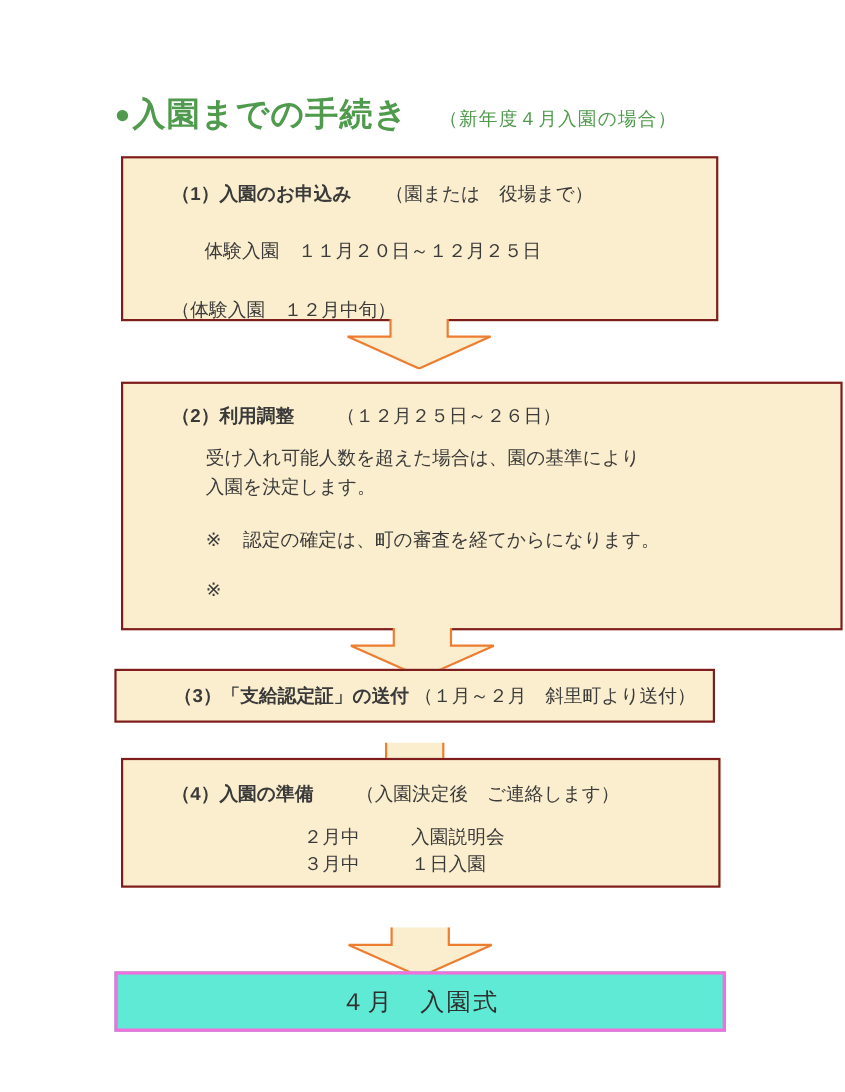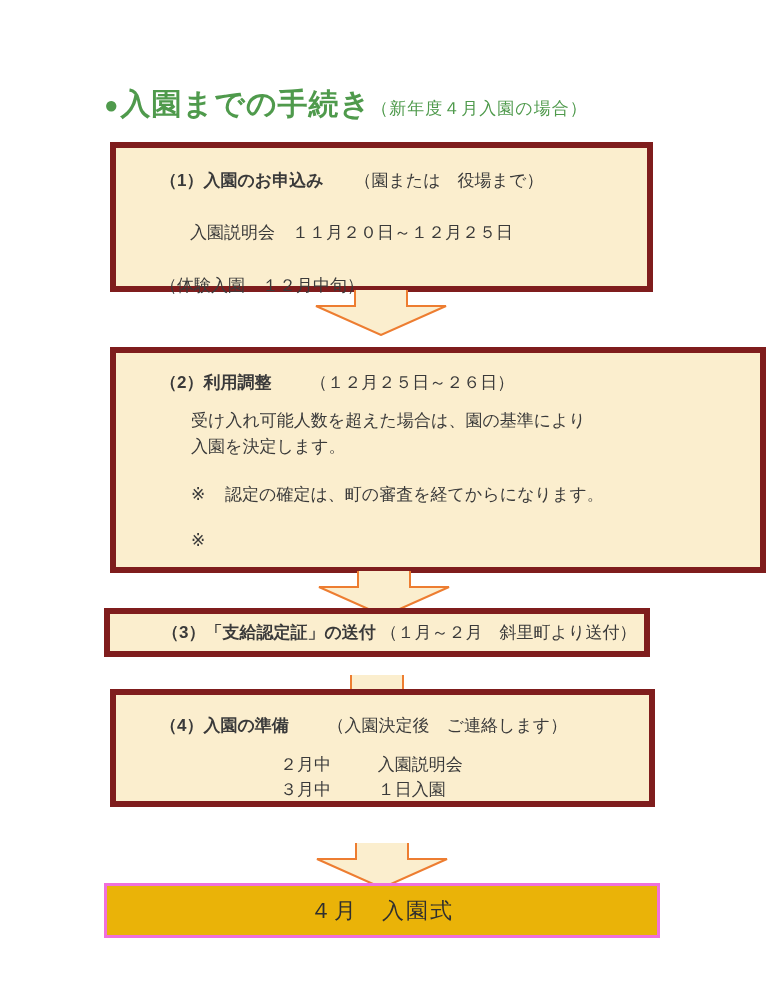--- a/index.html
+++ b/index.html
@@ -11,25 +11,25 @@
     color:#3a3a3a;
     overflow:hidden;
   }
   .title{
     position:absolute;left:104px;top:84px;
     display:flex;align-items:baseline;
     color:#4f9a4c;white-space:nowrap;
   }
   .title .bullet{font-size:24px;line-height:1;align-self:center;margin-right:2px;}
   .title .title-main{font-size:30px;font-weight:bold;letter-spacing:1px;}
-  .title .title-sub{font-size:17px;letter-spacing:1px;}
+  .title .title-sub{font-size:17px;margin-left:28px;letter-spacing:1px;}
   .box{
     position:absolute;
     background:#fbeece;
-    border:6px solid #7f1d1d;
+    border:2px solid #7f1d1d;
     box-sizing:border-box;
     font-size:17px;
     line-height:1.25;
   }
   .bold{font-weight:bold;}
   .box1{left:110px;top:142px;width:543px;height:150px;padding:22px 14px 0 44px;}
   .box1 .l2{margin:31px 0 0 30px;}
   .box1 .l3{margin:31px 0 0 0;}
   .box2{left:110px;top:347px;width:656px;height:226px;padding:19px 12px 0 44px;}
   .box2 .para{margin:15px 0 0 31px;line-height:26px;}
@@ -43,42 +43,42 @@
   .gap26{margin-left:26px;}
   .gap34{margin-left:34px;}
   .arrow{position:absolute;width:132px;height:46px;}
   .arrow path{fill:#fbeece;stroke:#ed7d31;stroke-width:2;stroke-linejoin:miter;}
   .arrow1{left:315px;top:290px;}
   .arrow2{left:318px;top:571px;}
   .arrow3{left:311px;top:675px;}
   .arrow4{left:316px;top:843px;}
   .finalbox{
     position:absolute;left:104px;top:883px;width:556px;height:55px;
-    background:#eab308;border:3px solid #f070dc;box-sizing:border-box;
+    background:#5eead4;border:3px solid #f070dc;box-sizing:border-box;
     display:flex;align-items:center;justify-content:center;
     font-size:22px;letter-spacing:2px;color:#2f2f2f;
   }
 </style>
 </head>
 <body>
 
 <div class="canvas">
 
   <div class="title">
     <span class="bullet">●</span>
     <span class="title-main">入園までの手続き</span>
     <span class="title-sub">（新年度４月入園の場合）</span>
   </div>
 
   <div class="box box1">
     <div class="l1">
       <span class="bold">（1）入園のお申込み</span>
       <span class="gap26">（園または　役場まで）</span>
     </div>
-    <div class="l2">入園説明会　１１月２０日～１２月２５日</div>
+    <div class="l2">体験入園　１１月２０日～１２月２５日</div>
     <div class="l3">（体験入園　１２月中旬）</div>
   </div>
 
   <svg class="arrow arrow1" viewBox="0 0 132 46">
     <path d="M40,0 L40,16 L1,16 L66,45 L131,16 L92,16 L92,0"></path>
   </svg>
 
   <div class="box box2">
     <div class="l1">
       <span class="bold">（2）利用調整</span>

